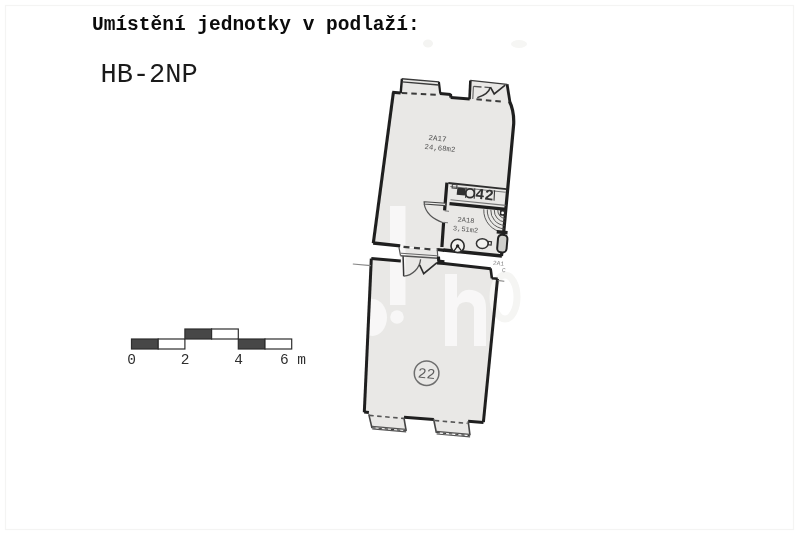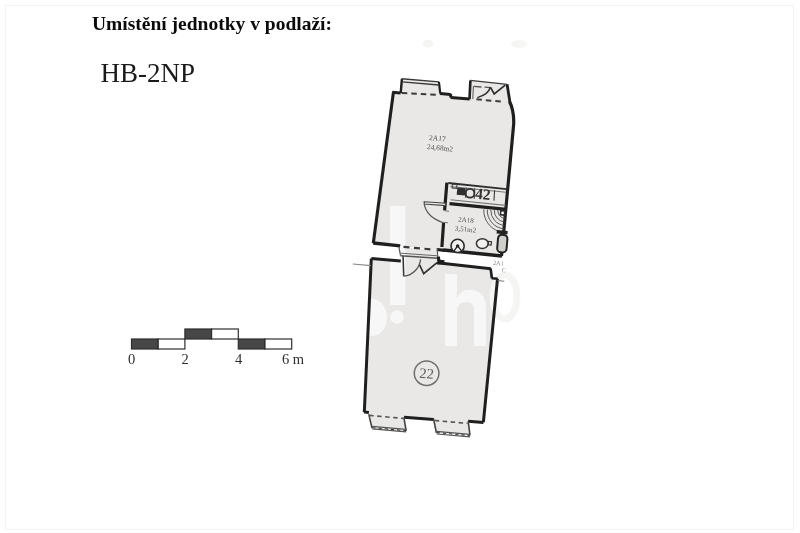--- a/index.html
+++ b/index.html
@@ -1,16 +1,16 @@
 <!DOCTYPE html>
 <html><head>
 <meta charset="utf-8">
 <style>
   html,body{margin:0;padding:0;background:#fff;width:800px;height:533px;overflow:hidden;}
-  .wrap{position:relative;width:800px;height:533px;font-family:Liberation Serif, serif;text-align:center;}
+  .wrap{position:relative;width:800px;height:533px;font-family:Liberation Mono, monospace;text-align:center;}
   svg{position:absolute;left:0;top:0;filter:blur(0.35px);}
 </style>
 </head>
 <body>
 <div class="wrap">
 <svg width="800" height="533" viewBox="0 0 800 533">
 
   <rect x="5.5" y="5.5" width="788" height="524" fill="none" stroke="#f4f4f3" stroke-width="1.2"></rect>
 
   <text x="92" y="30" font-size="19.5" font-weight="bold" fill="#0b0b0b">Umístění jednotky v podlaží:</text>

